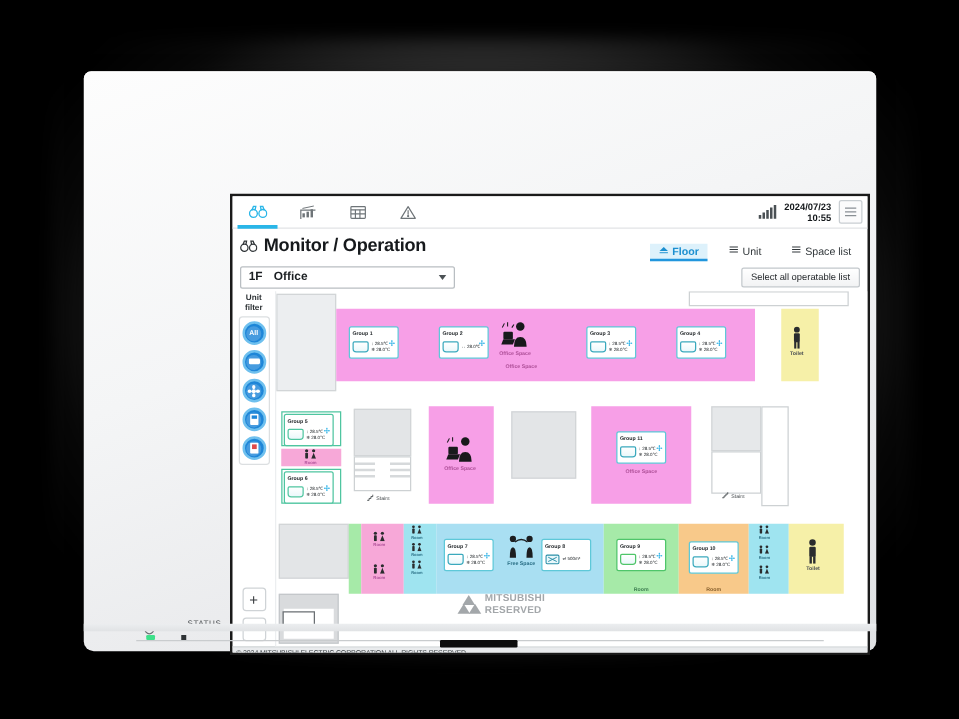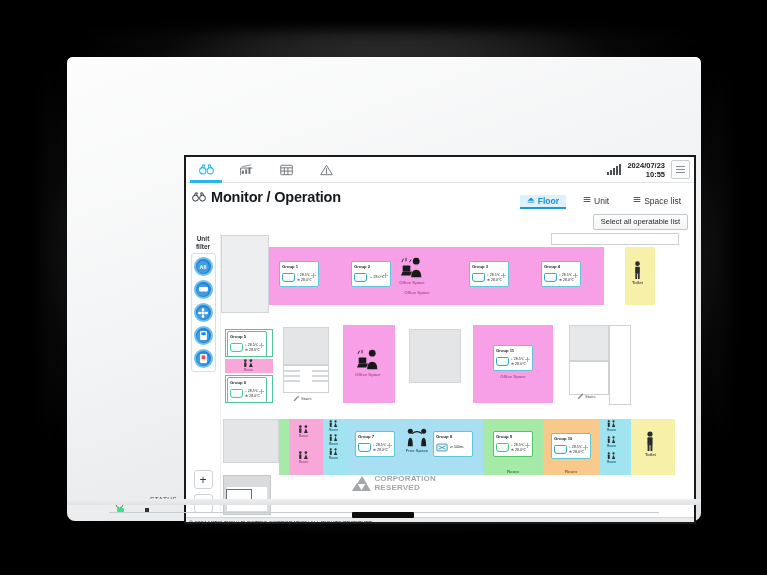--- a/index.html
+++ b/index.html
@@ -234,20 +234,25 @@
                   <path d="M1 5 H11"></path>
                   <path d="M1 8 H11"></path>
               </svg>
             </span>
             <span>Space list</span>
           </div>
         </div>
       </div>
 
       <div class="selrow">
+        <div class="floorsel">
+          <span class="fl">1F</span>
+          <span>Office</span>
+          <span class="caret"></span>
+        </div>
         <div class="selall">
           <span>Select all operatable list</span>
         </div>
       </div>
 
       <div class="bodyrow">
 
         <div class="filterbar">
           <div class="filterlabel">
             <div>Unit</div>
@@ -774,21 +779,21 @@
       <div class="led"></div>
       <div class="led2"></div>
 
       <div class="logo">
         <span class="mark">
             <i></i>
             <i></i>
             <i></i>
           </span>
         <span class="ltxt">
-          <div>CORPORATION</div>
+          <div>MITSUBISHI</div>
           <div>RESERVED</div>
         </span>
       </div>
 
       <div class="strip"></div>
       <div class="slot"></div>
     </div>
   </div>
 
   <div class="foot" style="position:absolute;left:352px;top:512px;width:62px;height:6px;background:#0d0d0d;"></div>

